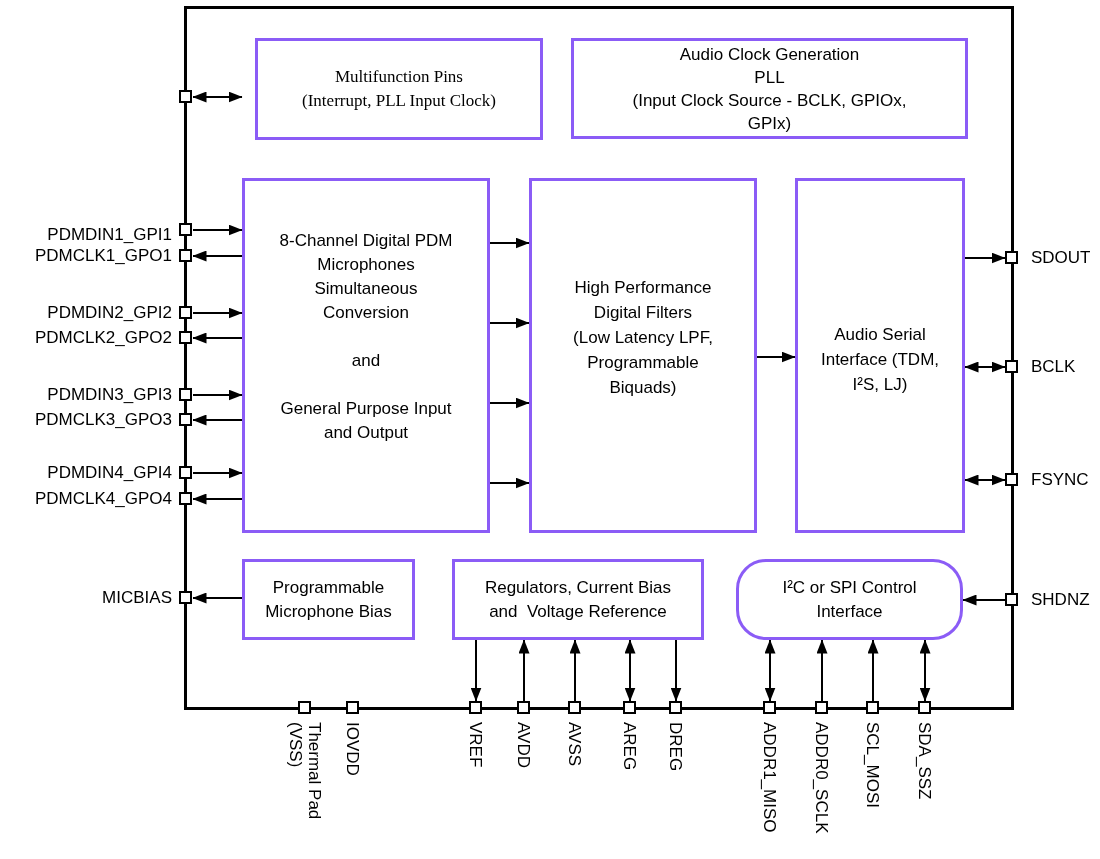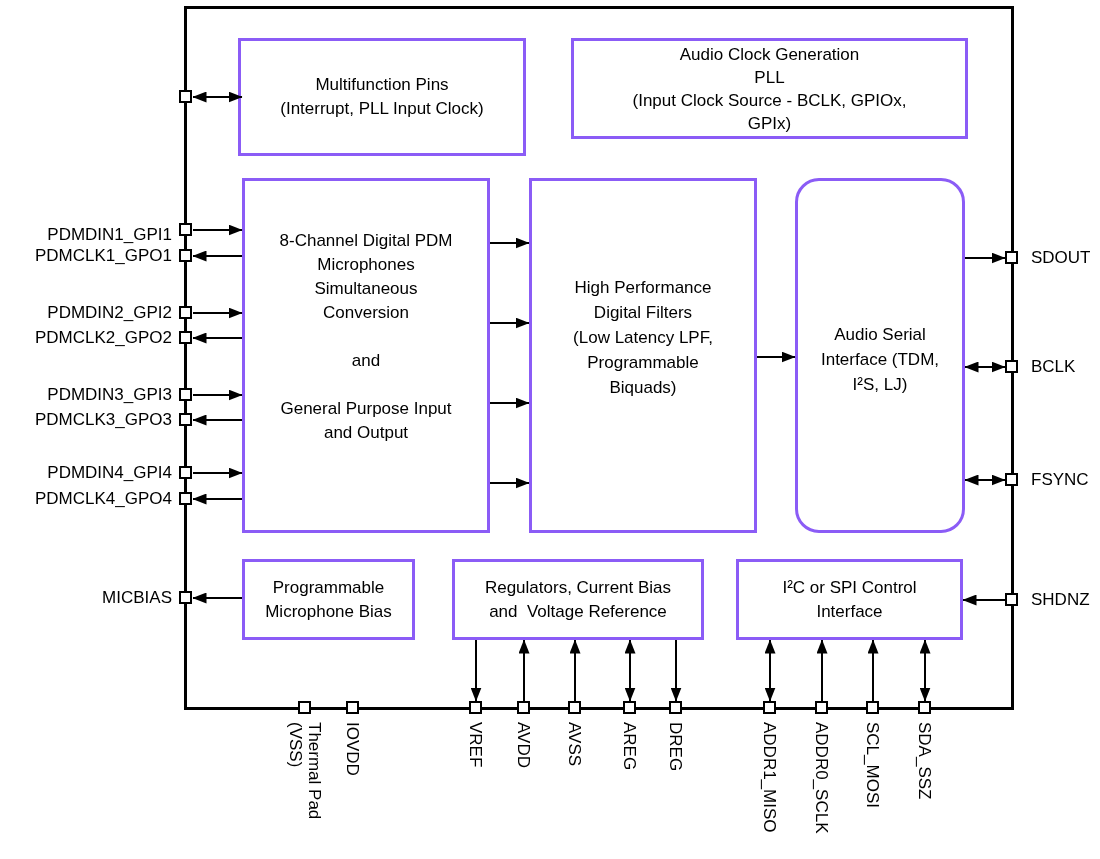--- a/index.html
+++ b/index.html
@@ -41,21 +41,21 @@
     transform:rotate(90deg); transform-origin:0 0; z-index:1;
   }
 </style>
 </head>
 <body>
 
 <div class="canvas">
 
   <div class="chip"></div>
 
-  <div class="block" style="left:238px;top:38px;width:288px;height:118px;">
+  <div class="block" style="left:255px;top:38px;width:288px;height:102px;font-family:Liberation Serif, serif;">
     <div class="block-label">Multifunction Pins
 (Interrupt, PLL Input Clock)</div>
   </div>
   <div class="block lh23" style="left:571px;top:38px;width:397px;height:101px;">
     <div class="block-label">Audio Clock Generation
 PLL
 (Input Clock Source - BCLK, GPIOx,
 GPIx)</div>
   </div>
   <div class="block up19" style="left:242px;top:178px;width:248px;height:355px;">
@@ -69,34 +69,34 @@
 General Purpose Input
 and Output</div>
   </div>
   <div class="block lh25 up18" style="left:529px;top:178px;width:228px;height:355px;">
     <div class="block-label">High Performance
 Digital Filters
 (Low Latency LPF,
 Programmable
 Biquads)</div>
   </div>
-  <div class="block lh25 dn4" style="left:795px;top:178px;width:170px;height:355px;border-radius:24px;">
+  <div class="block lh25 dn4" style="left:795px;top:178px;width:170px;height:355px;">
     <div class="block-label">Audio Serial
 Interface (TDM,
 I²S, LJ)</div>
   </div>
   <div class="block" style="left:242px;top:559px;width:173px;height:81px;">
     <div class="block-label">Programmable
 Microphone Bias</div>
   </div>
   <div class="block" style="left:452px;top:559px;width:252px;height:81px;">
     <div class="block-label">Regulators, Current Bias
 and  Voltage Reference</div>
   </div>
-  <div class="block" style="left:736px;top:559px;width:227px;height:81px;">
+  <div class="block" style="left:736px;top:559px;width:227px;height:81px;border-radius:30px;">
     <div class="block-label">I²C or SPI Control
 Interface</div>
   </div>
 
   <svg class="wires" width="1100" height="859">
     <defs>
       <marker id="ah" viewBox="0 0 14 11" markerWidth="14" markerHeight="11" refX="13.5" refY="5.5" orient="auto-start-reverse" markerUnits="userSpaceOnUse">
         <path d="M0,0 L14,5.5 L0,11 Z" fill="#000"></path>
       </marker>
     </defs>

